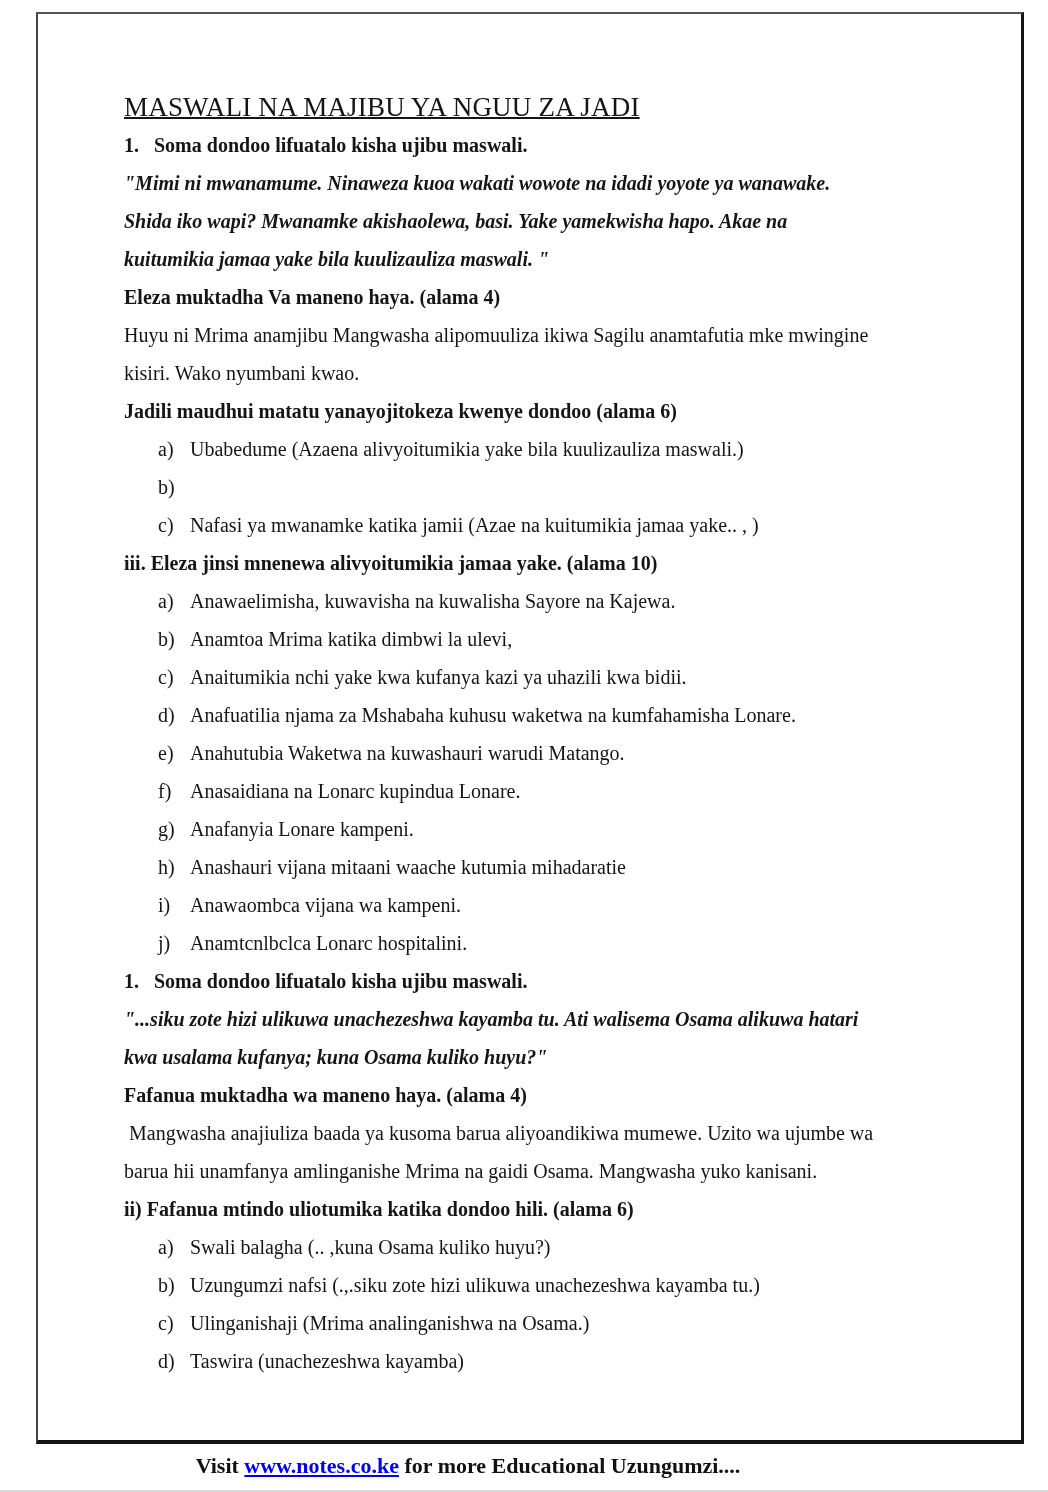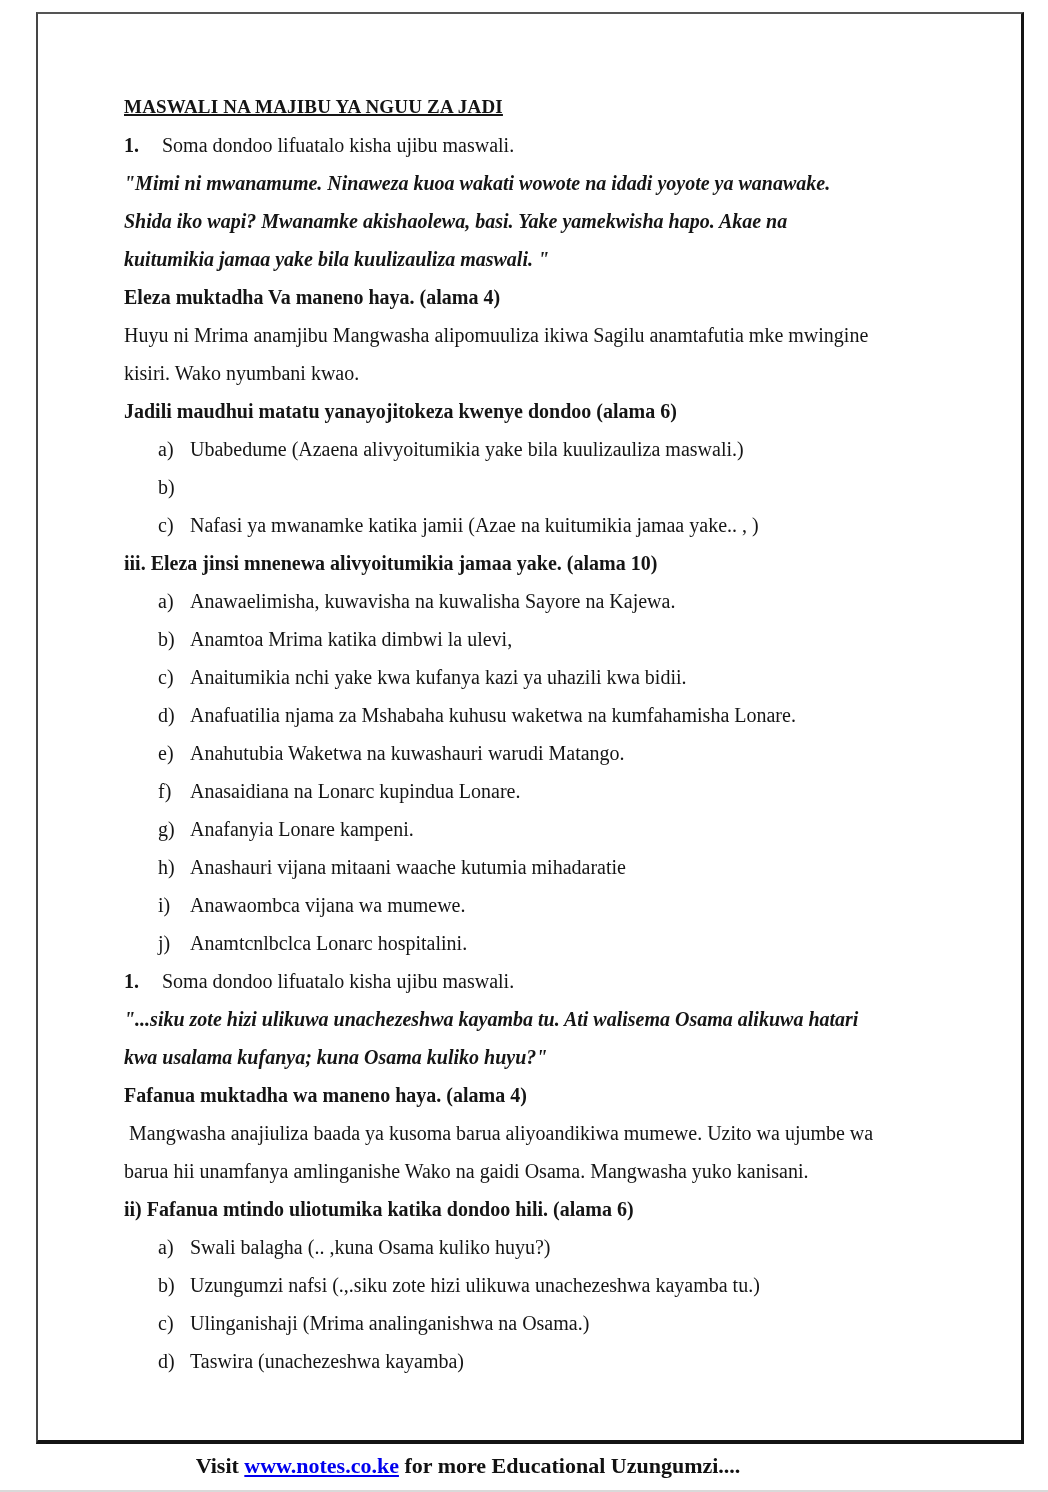--- a/index.html
+++ b/index.html
@@ -22,31 +22,31 @@
     background: #ffffff;
   }
   .content {
     position: absolute; left: 86px; top: 74px;
     width: 816px;
     font-size: 20px;
     line-height: 38px;
   }
   .row { height: 38px; white-space: pre; }
   .title {
-    font-weight: 700;
-    font-size: 19px;
+    font-weight: 400;
+    font-size: 27px;
     letter-spacing: 0.2px;
     text-decoration: underline;
     text-decoration-thickness: 2px;
   }
   .b  { font-weight: 700; }
   .bi { font-weight: 700; font-style: italic; }
   .qrow { display: flex; }
   .qnum { width: 30px; flex: none; font-weight: 700; }
-  .qtext { font-weight: 400; margin-left: 8px; }
+  .qtext { font-weight: 700; }
   .li { display: flex; padding-left: 34px; }
   .lilabel { width: 32px; flex: none; }
   .footer {
     position: absolute; top: 1449px; left: -56px;
     width: 1048px;
     text-align: center;
     font-weight: 700;
     font-size: 22px;
     line-height: 34px;
     color: #111111;
@@ -122,39 +122,39 @@
     <div class="row li">
       <span class="lilabel">g)</span>
       <span>Anafanyia Lonare kampeni.</span>
     </div>
     <div class="row li">
       <span class="lilabel">h)</span>
       <span>Anashauri vijana mitaani waache kutumia mihadaratie</span>
     </div>
     <div class="row li">
       <span class="lilabel">i)</span>
-      <span>Anawaombca vijana wa mumewe.</span>
+      <span>Anawaombca vijana wa kampeni.</span>
     </div>
     <div class="row li">
       <span class="lilabel">j)</span>
       <span>Anamtcnlbclca Lonarc hospitalini.</span>
     </div>
 
     <div class="row qrow">
       <span class="qnum">1.</span>
       <span class="qtext">Soma dondoo lifuatalo kisha ujibu maswali.</span>
     </div>
 
     <div class="row bi">"...siku zote hizi ulikuwa unachezeshwa kayamba tu. Ati walisema Osama alikuwa hatari</div>
     <div class="row bi">kwa usalama kufanya; kuna Osama kuliko huyu?"</div>
 
     <div class="row b">Fafanua muktadha wa maneno haya. (alama 4)</div>
 
     <div class="row"> Mangwasha anajiuliza baada ya kusoma barua aliyoandikiwa mumewe. Uzito wa ujumbe wa</div>
-    <div class="row">barua hii unamfanya amlinganishe Wako na gaidi Osama. Mangwasha yuko kanisani.</div>
+    <div class="row">barua hii unamfanya amlinganishe Mrima na gaidi Osama. Mangwasha yuko kanisani.</div>
 
     <div class="row b">ii) Fafanua mtindo uliotumika katika dondoo hili. (alama 6)</div>
 
     <div class="row li">
       <span class="lilabel">a)</span>
       <span>Swali balagha (.. ,kuna Osama kuliko huyu?)</span>
     </div>
     <div class="row li">
       <span class="lilabel">b)</span>
       <span>Uzungumzi nafsi (.,.siku zote hizi ulikuwa unachezeshwa kayamba tu.)</span>

